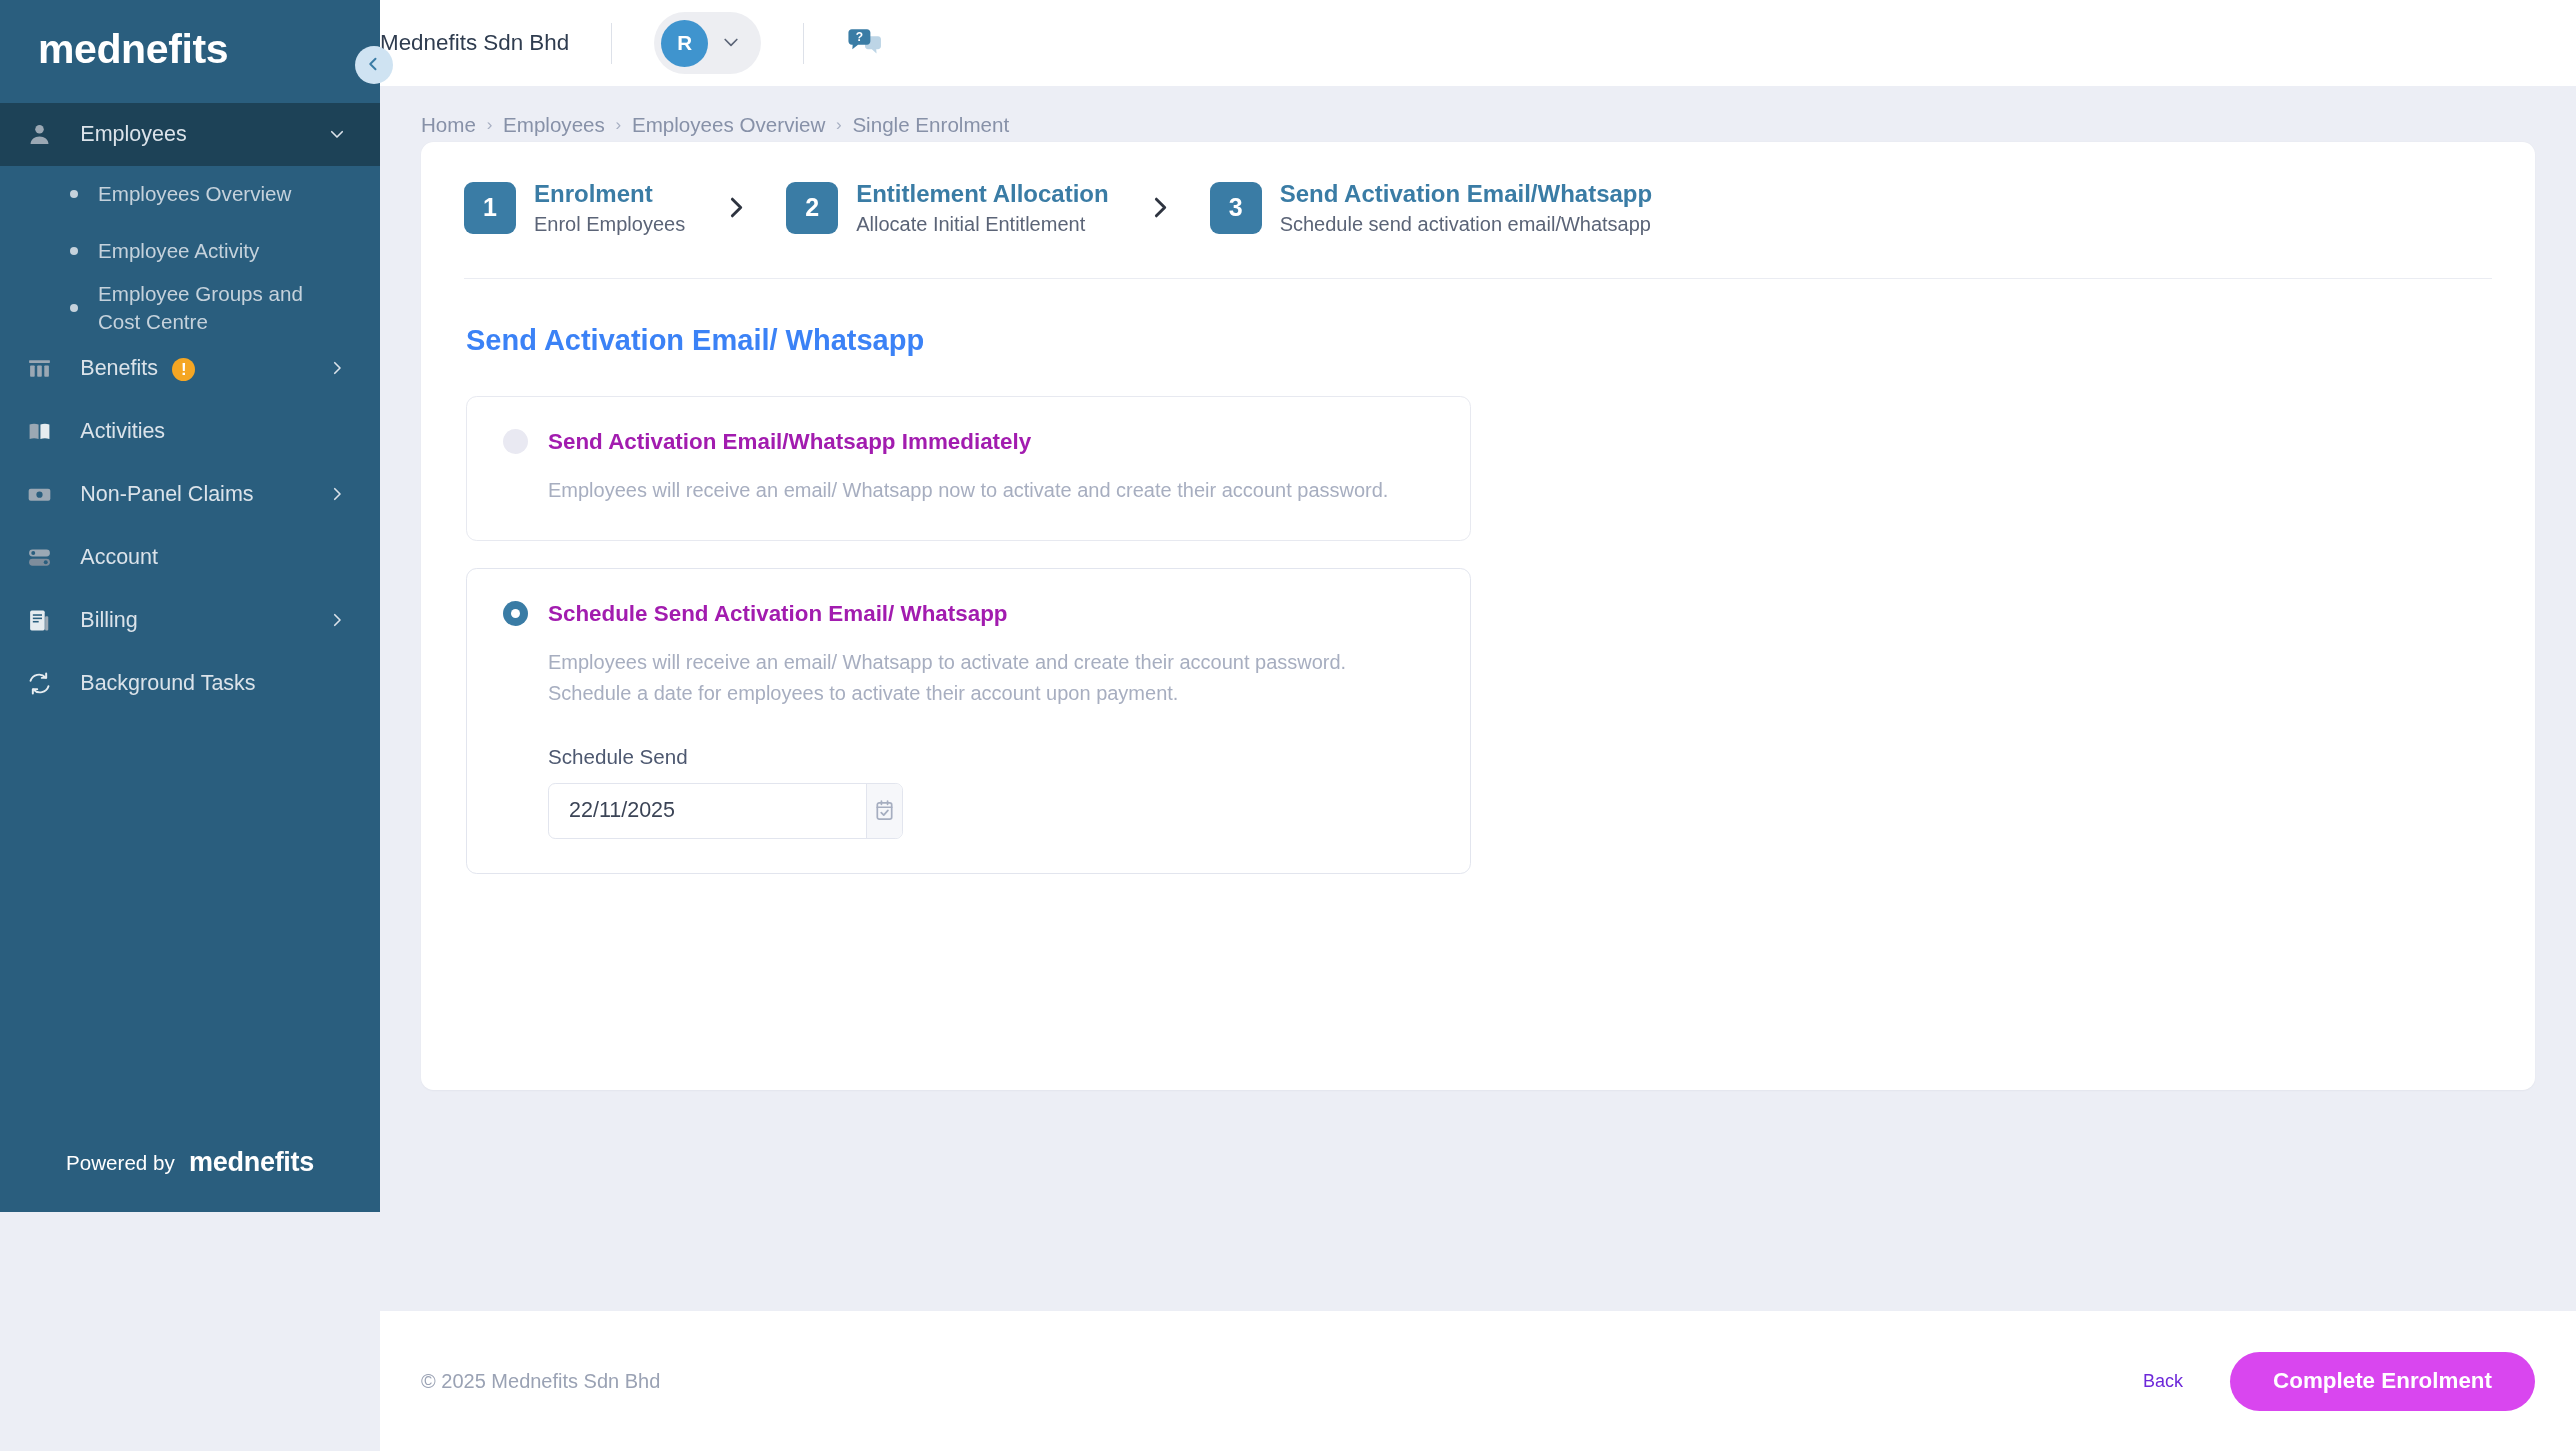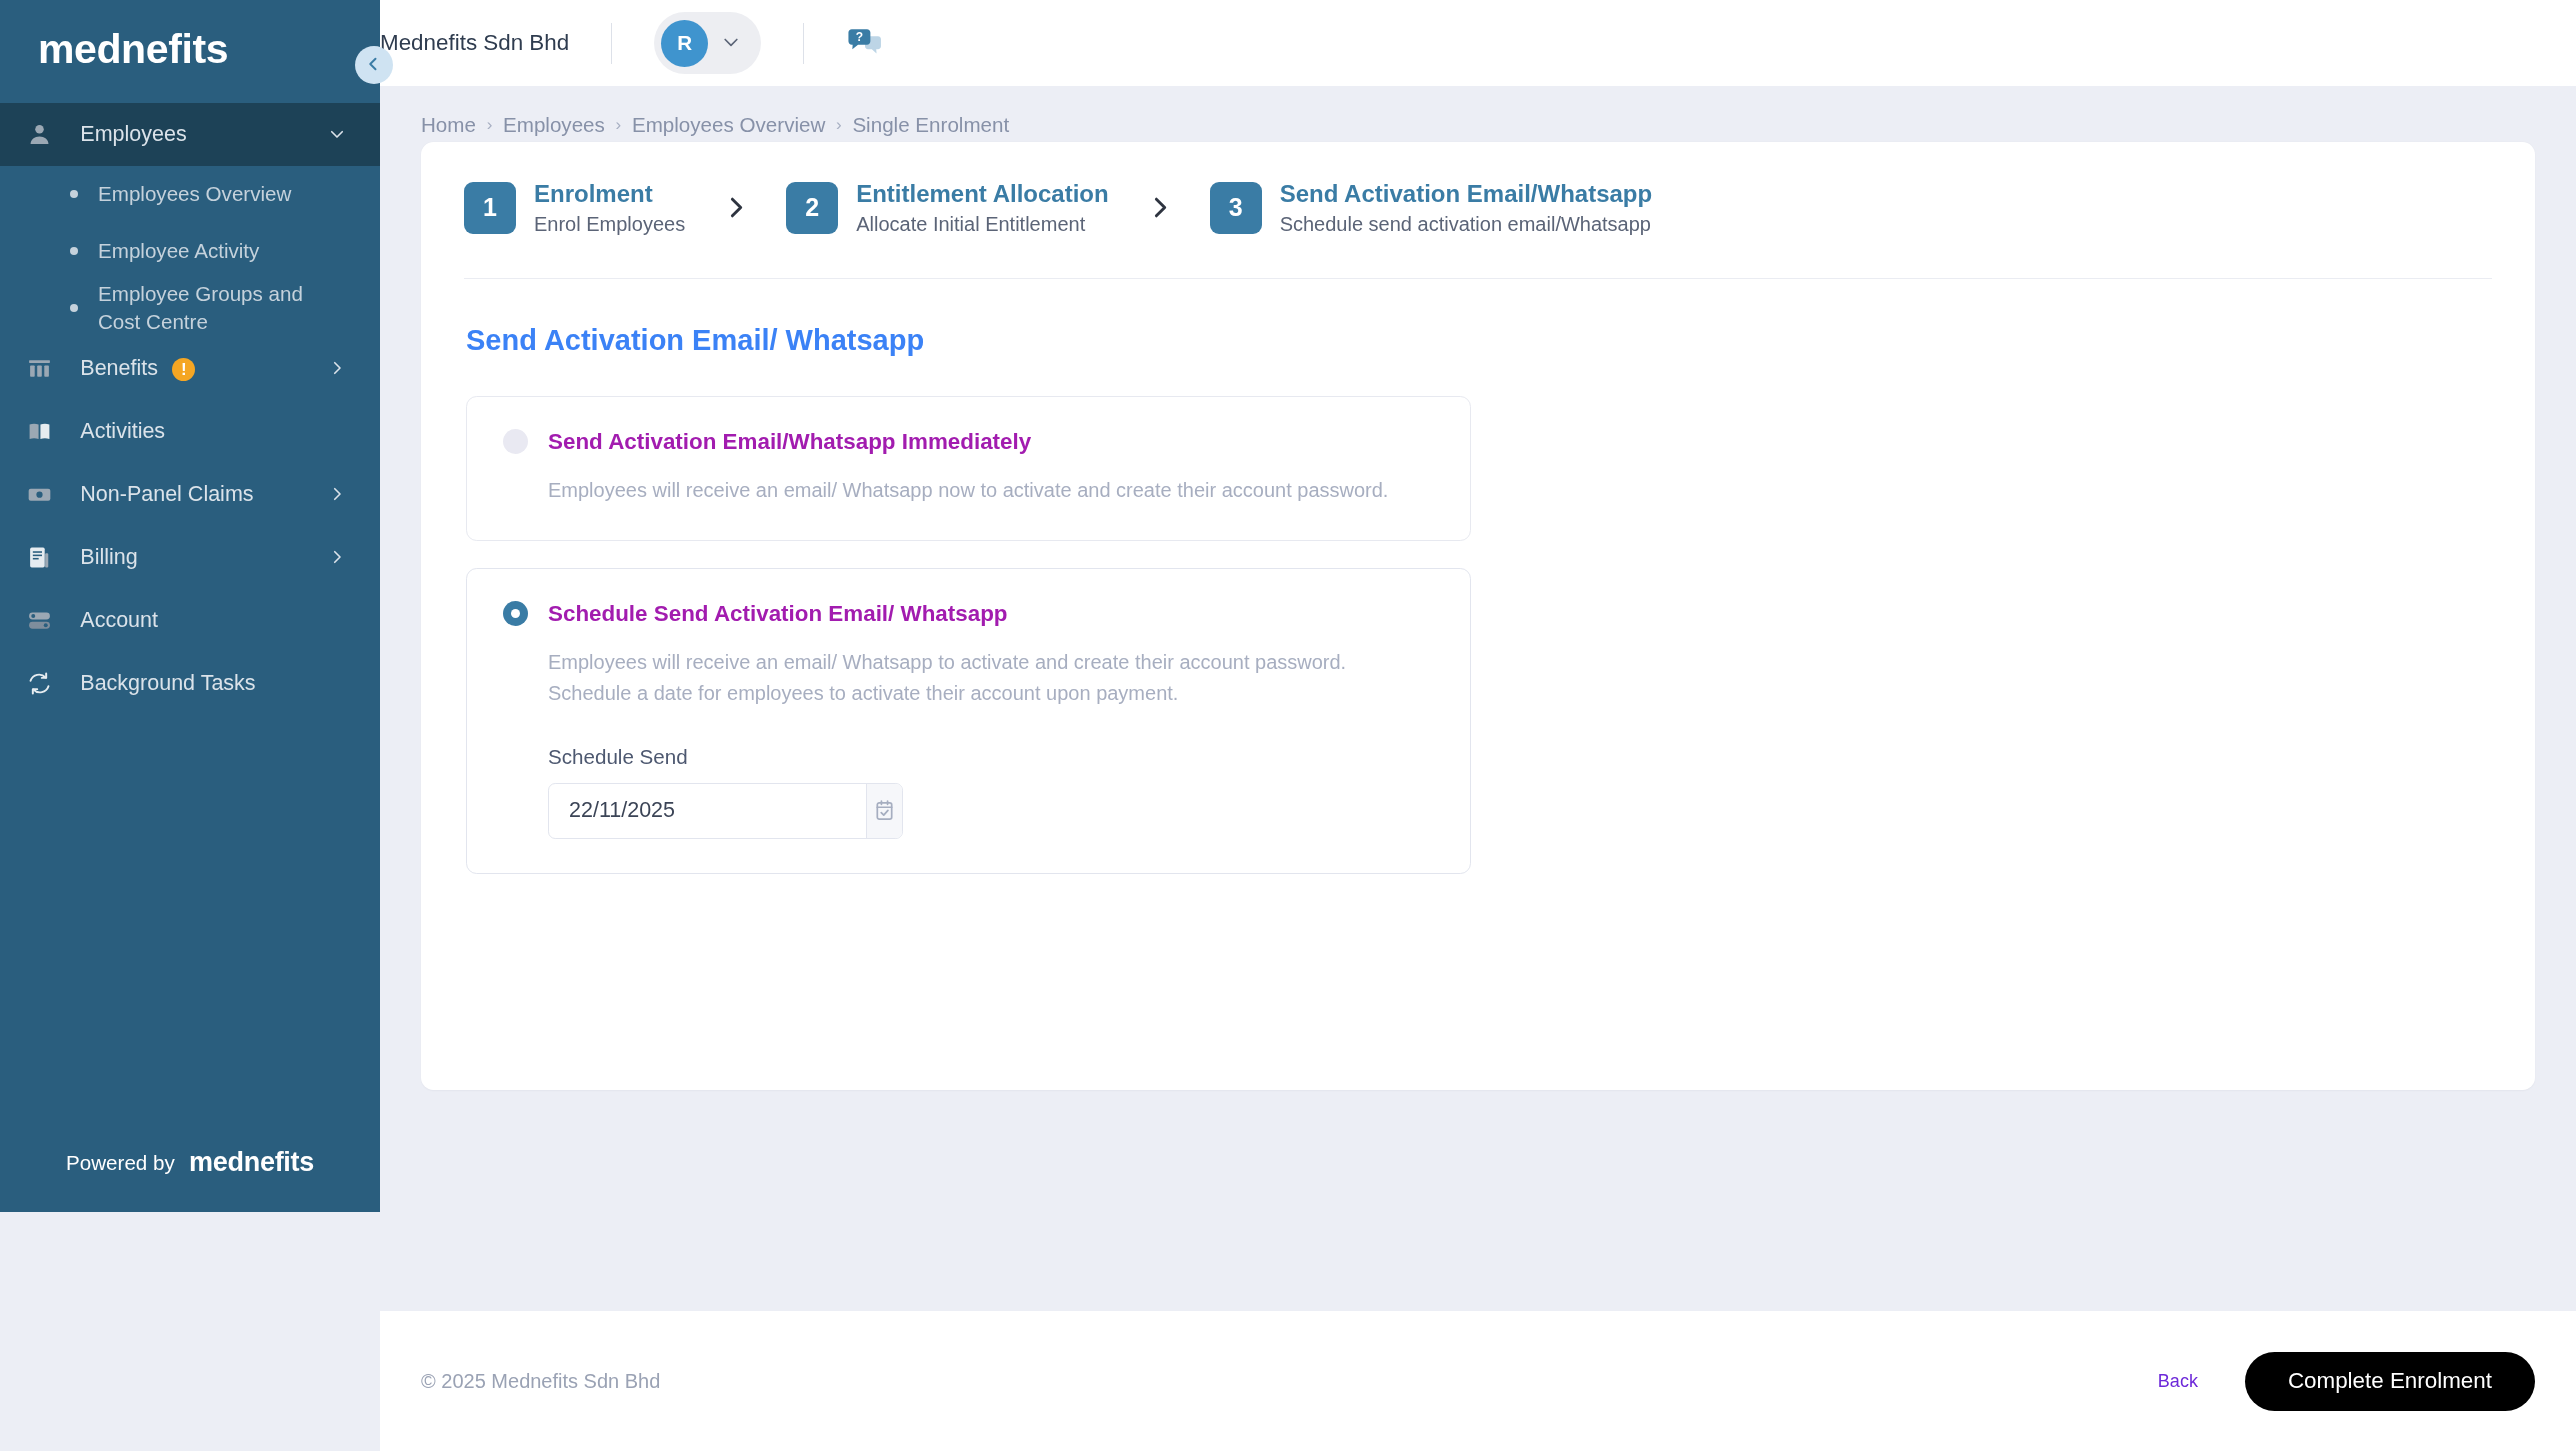--- a/index.html
+++ b/index.html
@@ -338,26 +338,26 @@
   }
   .back-btn {
     font-size: 18px;
     color: #6d28d9;
     background: none;
     border: none;
     cursor: pointer;
     font-family: "Liberation Sans", sans-serif;
   }
   .primary-btn {
-    background: #000000;
+    background: #d946ef;
     color: #ffffff;
     border: none;
     border-radius: 36px;
     font-size: 22.4px;
-    font-weight: 400;
+    font-weight: 700;
     padding: 0 43px;
     height: 59px;
     cursor: pointer;
     font-family: "Liberation Sans", sans-serif;
   }
 </style>
 </head>
 <body>
 
 <div class="app">
@@ -441,51 +441,51 @@
               <rect x="1.6" y="6.5" width="20.8" height="11.5" rx="2"></rect>
               <circle cx="12" cy="12.2" r="3" fill="#2A5E7E"></circle>
             </svg>
         </span>
         <span class="nav-label">Non-Panel Claims</span>
         <span class="chev">
           <svg viewBox="0 0 24 24" fill="none" stroke="#DBE3EA" stroke-width="2.2" stroke-linecap="round" stroke-linejoin="round">
               <polyline points="9,5 16,12 9,19"></polyline>
             </svg>
         </span>
+      </div>
+
+      <div class="nav-item">
+        <span class="nav-icon">
+          <svg width="25" height="25" viewBox="0 0 24 24" fill="#9BA8B4">
+              <rect x="2" y="4.4" width="20" height="6.6" rx="3.3"></rect>
+              <circle cx="6" cy="7.7" r="1.9" fill="#2A5E7E"></circle>
+              <rect x="2" y="13.2" width="20" height="6.6" rx="3.3" fill="#7E8D9C"></rect>
+              <circle cx="18" cy="16.5" r="1.9" fill="#2A5E7E"></circle>
+            </svg>
+        </span>
+        <span class="nav-label">Account</span>
+        <span class="chev"></span>
       </div>
 
       <div class="nav-item">
         <span class="nav-icon">
           <svg width="25" height="25" viewBox="0 0 24 24" fill="#E6ECF0">
               <rect x="3" y="2.4" width="14" height="19.2" rx="1.6"></rect>
               <rect x="5.6" y="6" width="8.8" height="1.5" fill="#2A5E7E"></rect>
               <rect x="5.6" y="9.2" width="8.8" height="1.5" fill="#2A5E7E"></rect>
               <rect x="5.6" y="12.4" width="5.6" height="1.5" fill="#2A5E7E"></rect>
               <rect x="17.4" y="8" width="3" height="13.6" rx="1" fill="#9BA8B4"></rect>
             </svg>
         </span>
         <span class="nav-label">Billing</span>
         <span class="chev">
           <svg viewBox="0 0 24 24" fill="none" stroke="#DBE3EA" stroke-width="2.2" stroke-linecap="round" stroke-linejoin="round">
               <polyline points="9,5 16,12 9,19"></polyline>
             </svg>
         </span>
-      </div>
-
-      <div class="nav-item">
-        <span class="nav-icon">
-          <svg width="25" height="25" viewBox="0 0 24 24" fill="#9BA8B4">
-              <rect x="2" y="4.4" width="20" height="6.6" rx="3.3"></rect>
-              <circle cx="6" cy="7.7" r="1.9" fill="#2A5E7E"></circle>
-              <rect x="2" y="13.2" width="20" height="6.6" rx="3.3" fill="#7E8D9C"></rect>
-              <circle cx="18" cy="16.5" r="1.9" fill="#2A5E7E"></circle>
-            </svg>
-        </span>
-        <span class="nav-label">Account</span>
-        <span class="chev"></span>
       </div>
 
       <div class="nav-item">
         <span class="nav-icon">
           <svg width="25" height="25" viewBox="0 0 24 24" fill="none" stroke="#E6ECF0" stroke-width="1.9" stroke-linecap="round" stroke-linejoin="round">
               <path d="M3.4 9.4a8.6 8.6 0 0 1 14.4-3.2"></path>
               <polyline points="18.4,2.4 18.4,6.6 14.2,6.6"></polyline>
               <path d="M20.6 14.6a8.6 8.6 0 0 1-14.4 3.2"></path>
               <polyline points="5.6,21.6 5.6,17.4 9.8,17.4"></polyline>
             </svg>

